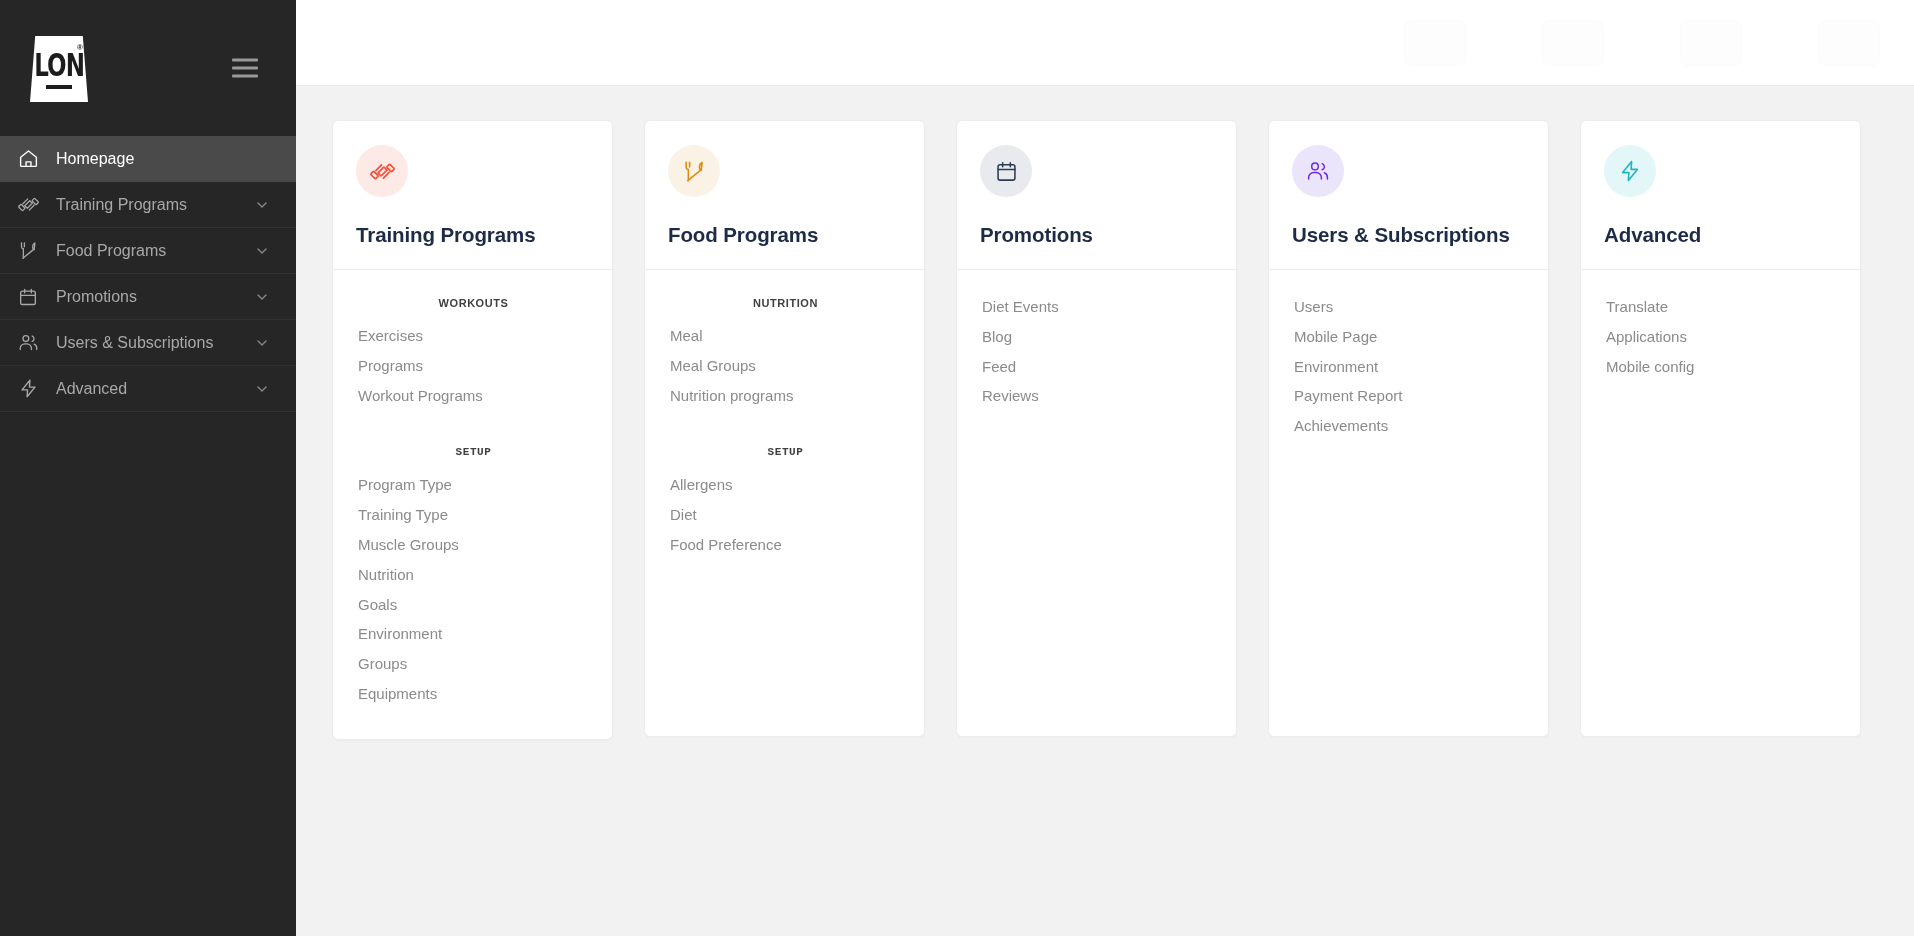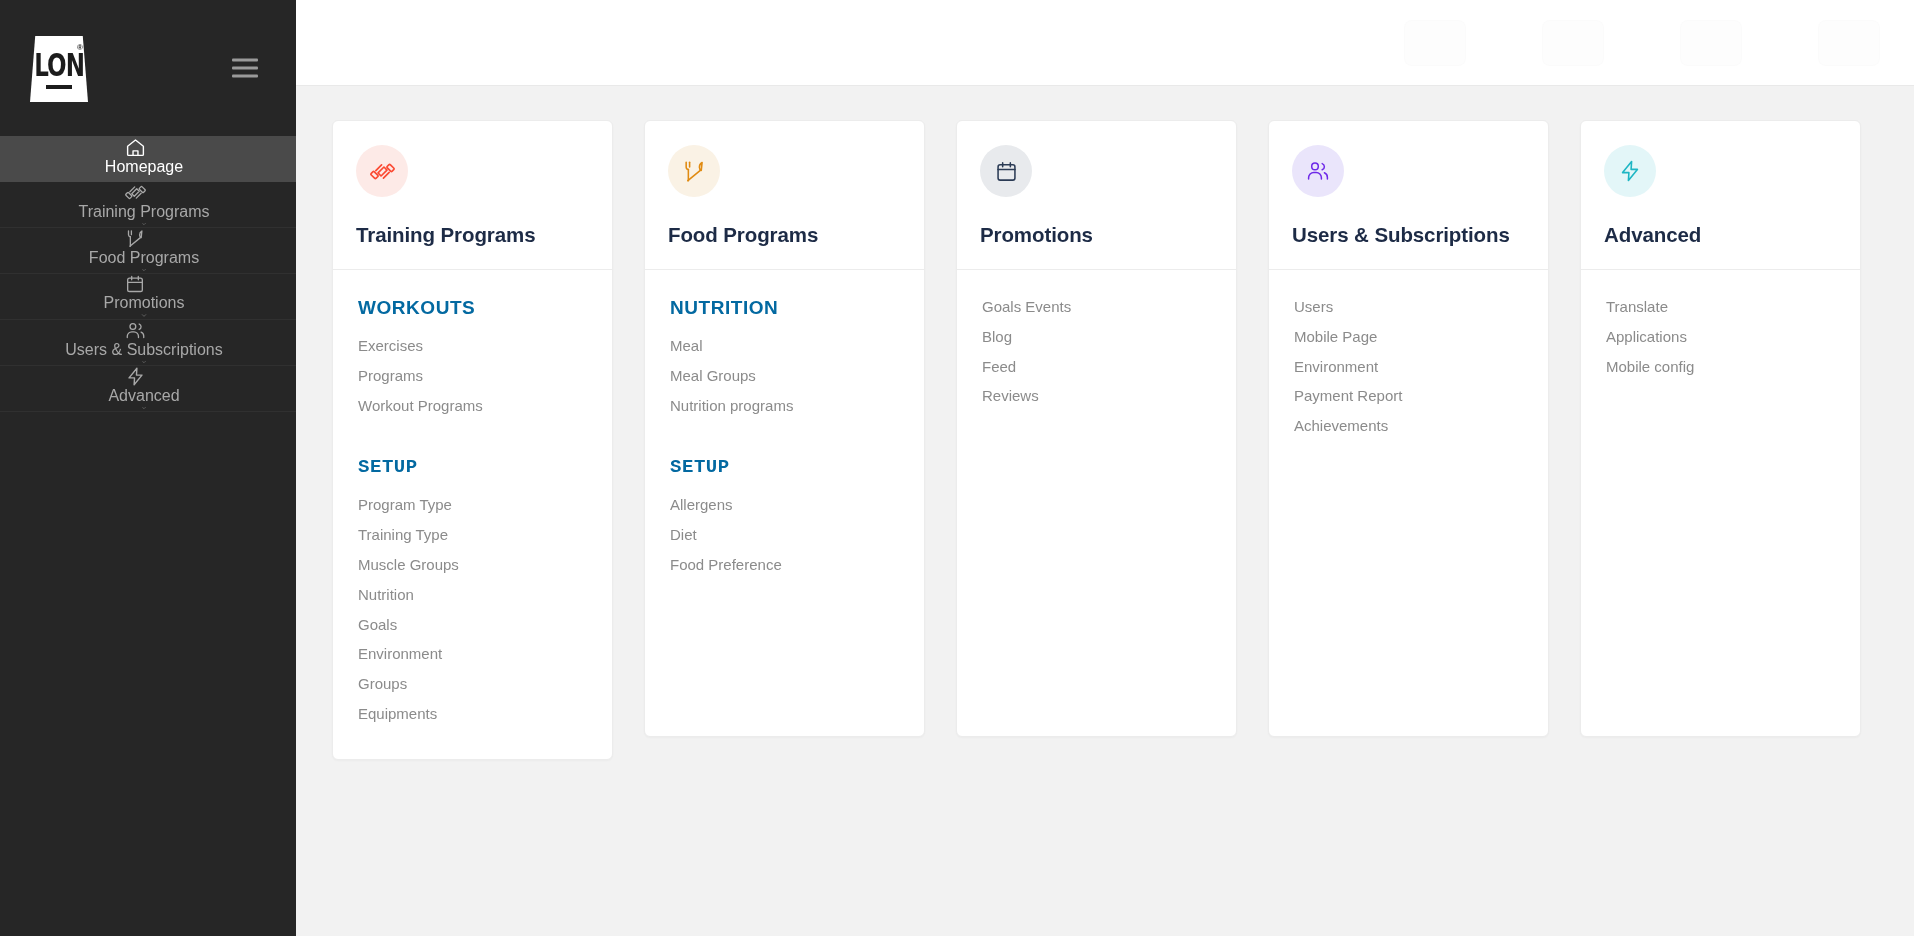--- a/index.html
+++ b/index.html
@@ -66,21 +66,20 @@
   .nav { display: flex; flex-direction: column; }
   .nav-item {
     height: 46px;
     display: flex; align-items: center;
     padding: 0 26px 0 18px;
     color: #a8a8a8;
     font-size: 16px;
     cursor: pointer;
     border-bottom: 1px solid #303030;
     position: relative;
-    flex-direction: column;
   }
   .nav-item.active {
     background: #4a4a4a;
     color: #ffffff;
     border-bottom-color: #4a4a4a;
   }
   .nav-ico {
     width: 30px; min-width: 30px; height: 22px;
     display: flex; align-items: center; justify-content: flex-start;
     margin-right: 8px;
@@ -123,22 +122,22 @@
     display: flex; align-items: center; justify-content: center;
     margin-bottom: 26px;
   }
   .card-title {
     font-size: 20.5px; font-weight: 700; color: #1d2b46;
     letter-spacing: -0.1px; white-space: nowrap;
   }
   .card-sep { height: 1px; background: #ececec; }
   .card-body { padding: 27px 23px 30px 25px; }
   .sec-head {
-    font-size: 19px; font-weight: 700; color: #0369a1;
-    letter-spacing: .55px; margin-bottom: 12px; text-transform: uppercase;
+    font-size: 11px; font-weight: 700; color: #404040;
+    letter-spacing: .55px; margin-bottom: 12px; text-transform: uppercase; text-align: center;
   }
   .sec-head.spaced { margin-top: 36px; font-family: Liberation Mono, monospace; }
   .link {
     display: block;
     font-size: 15px; color: #8b8b8b;
     padding: 5px 0; line-height: 1.32;
     cursor: pointer; text-decoration: none;
     white-space: nowrap;
   }
   .plain-list .link:first-child { padding-top: 0; }
@@ -333,21 +332,21 @@
                 <rect x="3.2" y="5" width="17.6" height="16" rx="2.2"></rect>
                 <path d="M8 3v4"></path>
                   <path d="M16 3v4"></path>
                   <path d="M3.2 10h17.6"></path>
               </svg>
             </div>
             <div class="card-title">Promotions</div>
           </div>
           <div class="card-sep"></div>
           <div class="card-body plain-list">
-            <a class="link">Goals Events</a>
+            <a class="link">Diet Events</a>
             <a class="link">Blog</a>
             <a class="link">Feed</a>
             <a class="link">Reviews</a>
           </div>
         </div>
 
         <div class="card">
           <div class="card-head">
             <div class="icon-circle" style="background:#eae5fb">
               <svg width="24" height="24" viewBox="0 0 24 24" fill="none" stroke="#6d28e8" stroke-width="1.5" stroke-linecap="round" stroke-linejoin="round">

